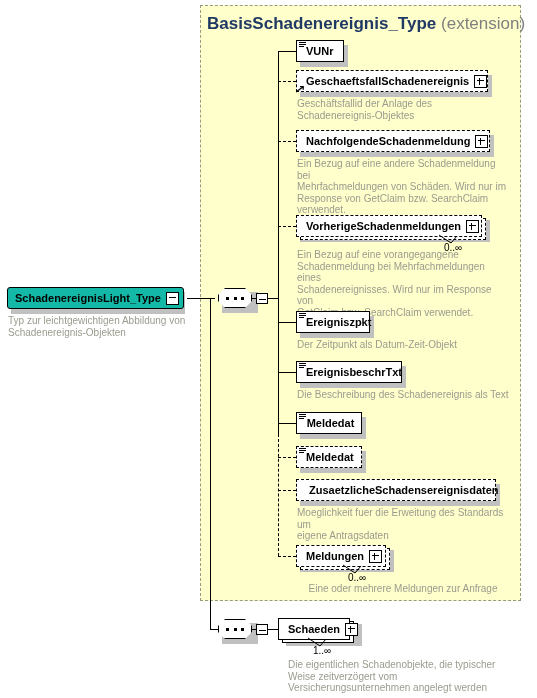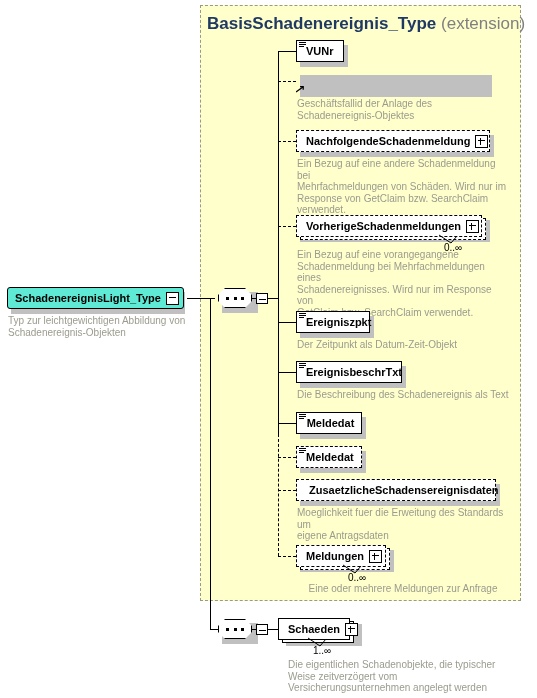--- a/index.html
+++ b/index.html
@@ -134,21 +134,21 @@
   .seq .dots{
     position:absolute;left:8px;top:9px;width:18px;height:3px;
     display:flex;justify-content:space-between;align-items:center;
   }
   .seq .dots b{display:block;width:3px;height:3px;background:#000;border-radius:0;}
 
   
   .rootbox{
     position:absolute;
     box-sizing:border-box;
-    background:#5eead4;border:1px solid #000;
+    background:#14b8a6;border:1px solid #000;
     height:22px;display:flex;align-items:center;
     padding:0 4px 0 7px;white-space:nowrap;
     border-radius:3px;
   }
   .rootbox .lbl{font-size:11px;font-weight:bold;}
 </style>
 </head>
 <body>
 
 <div id="stage">
@@ -195,20 +195,24 @@
     <span class="typeglyph">
         <i></i>
         <i></i>
         <i></i>
       </span>
     <span class="lbl">VUNr</span>
   </div>
 
   <div class="dln h" style="left:278px;top:81px;width:18px;"></div>
   <div class="shadow" style="left:300px;top:75px;width:192px;height:22px;"></div>
+  <div class="nodebox dashed" style="left:296px;top:70px;width:192px;">
+    <span class="lbl">GeschaeftsfallSchadenereignis</span>
+    <span class="expander"></span>
+  </div>
   <svg class="refarrow" style="left:296px;top:84px;" width="10" height="10" viewBox="0 0 10 10">
     <path d="M0 9 L8 3" stroke="#000" stroke-width="1.4" fill="none"></path>
     <path d="M8 3 L4.5 3 L8 3 L8 6.5" stroke="#000" stroke-width="1.4" fill="none"></path>
   </svg>
   <div class="doc" style="left:297px;top:98px;width:205px;">Geschäftsfallid der Anlage des
 Schadenereignis-Objektes</div>
 
   <div class="dln h" style="left:278px;top:141px;width:18px;"></div>
   <div class="shadow" style="left:300px;top:135px;width:194px;height:22px;"></div>
   <div class="nodebox dashed" style="left:296px;top:130px;width:194px;">

